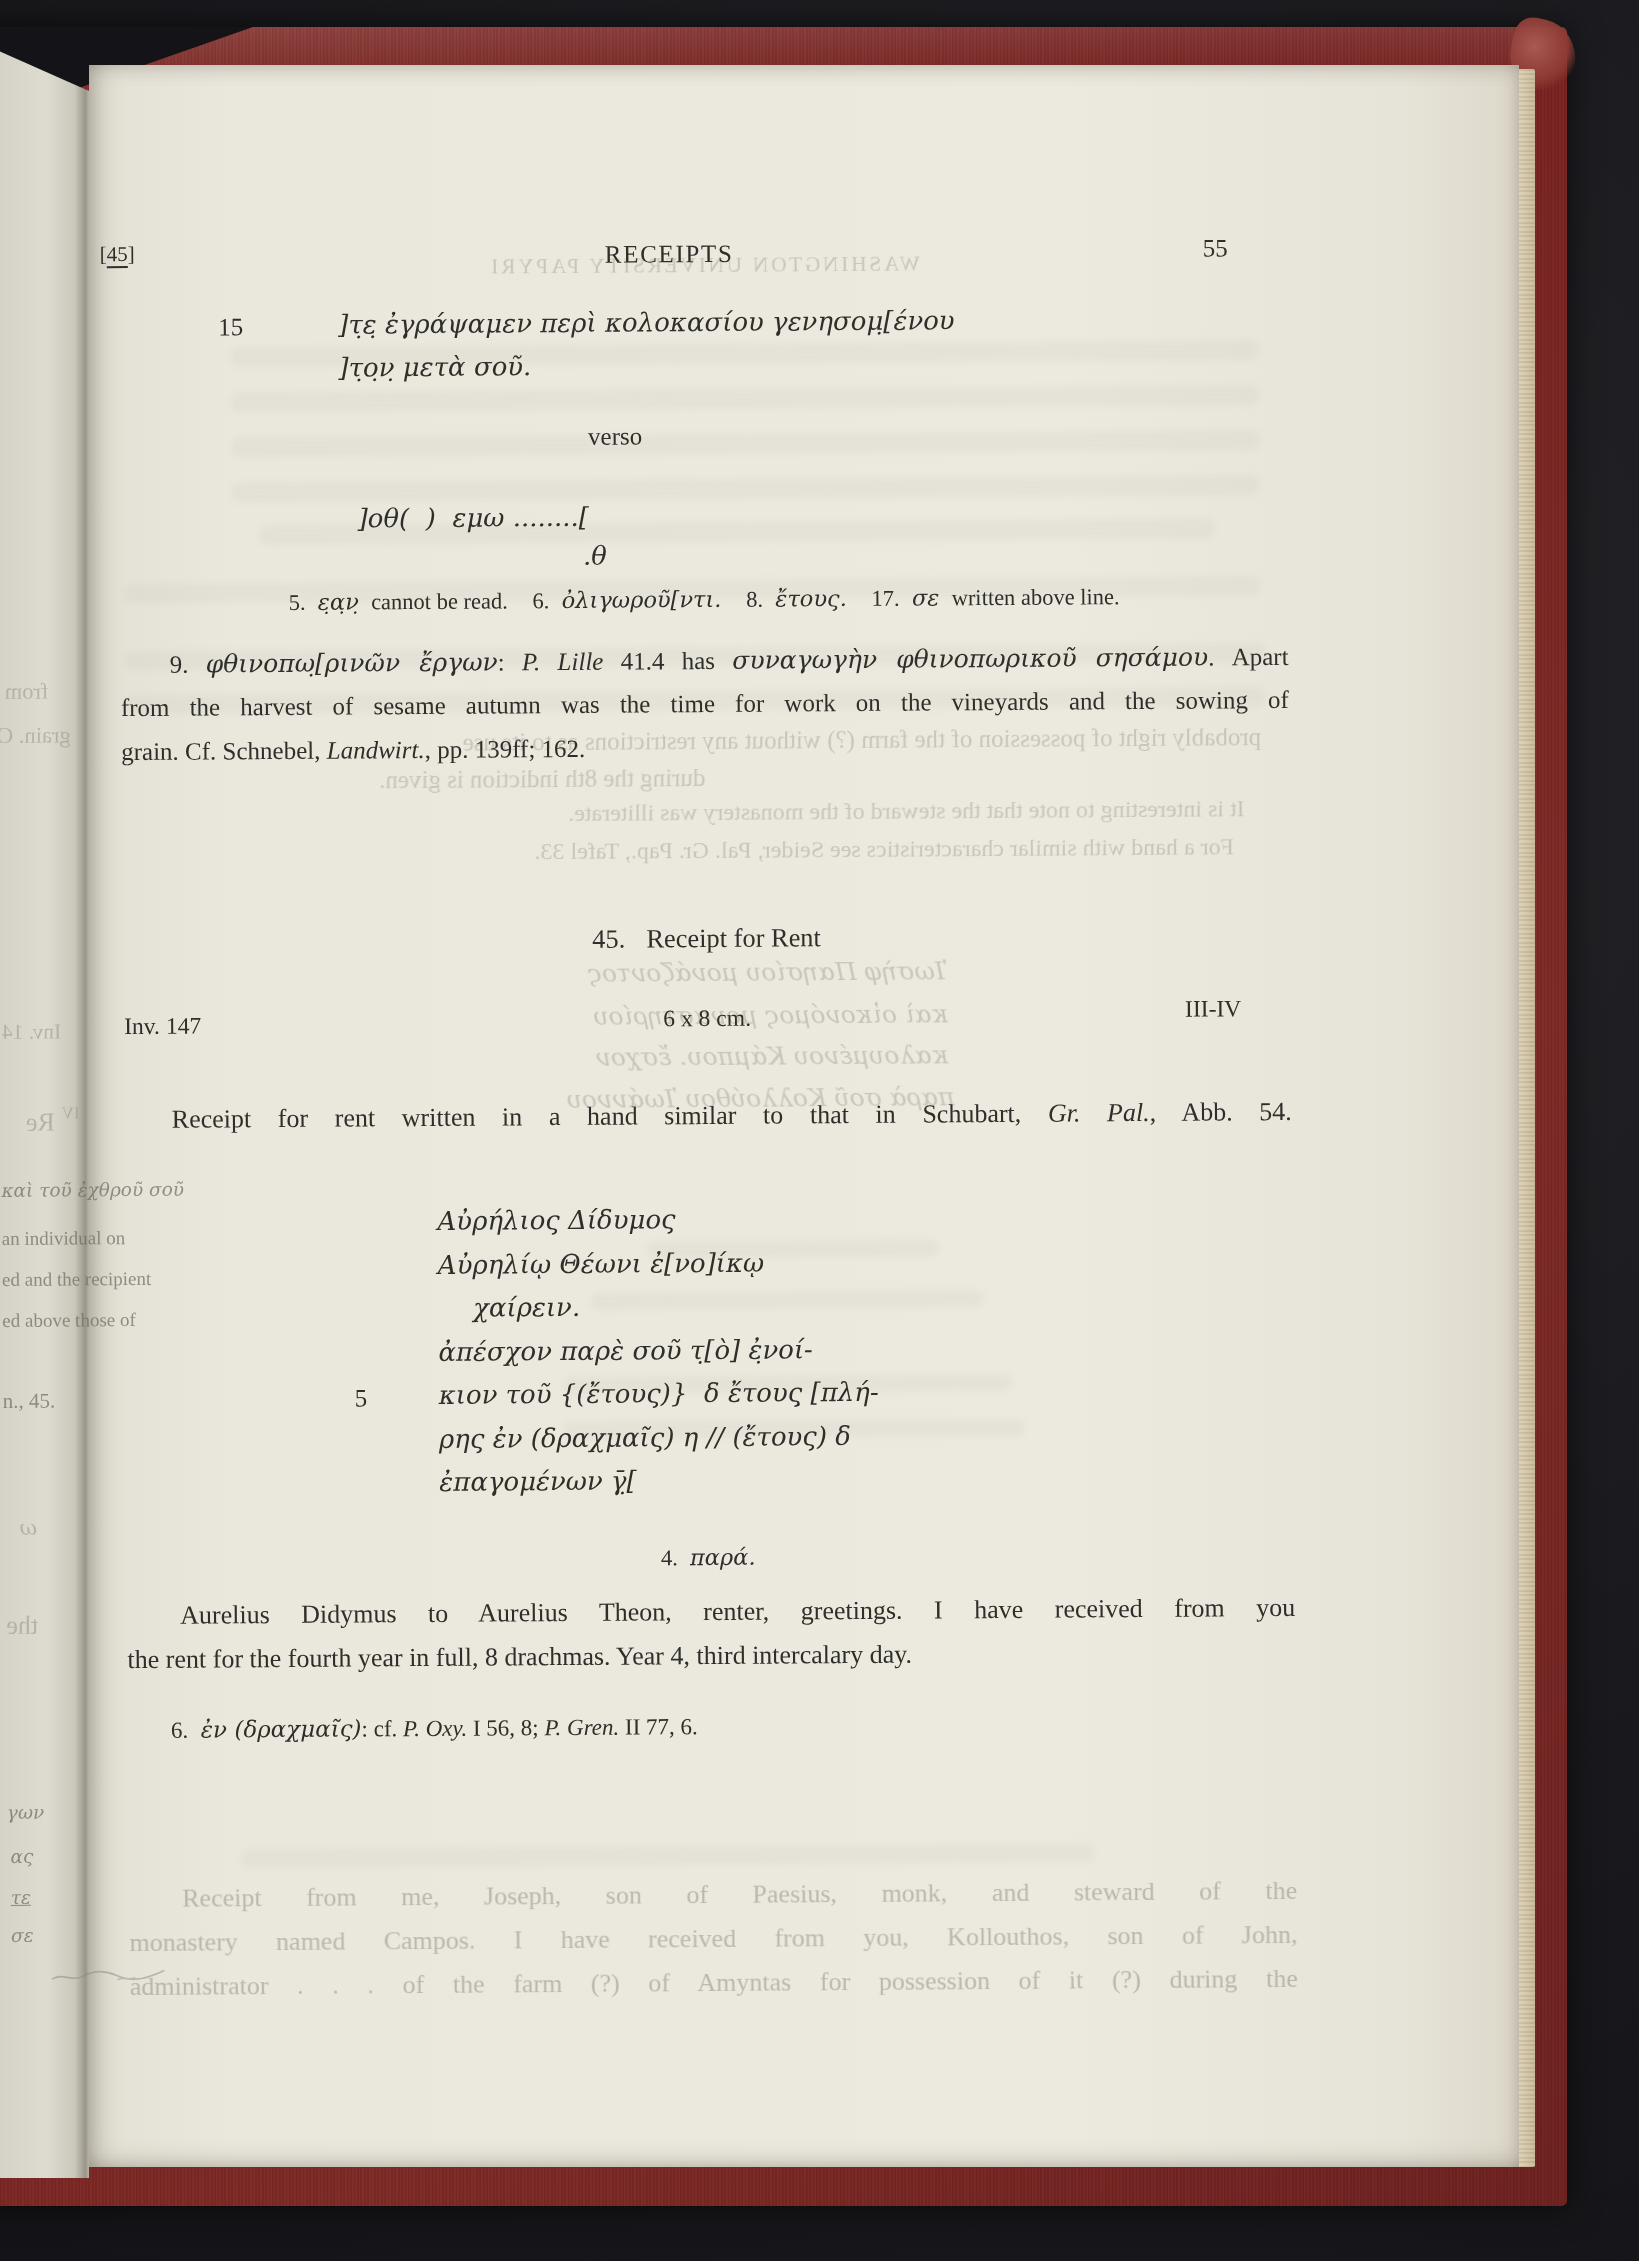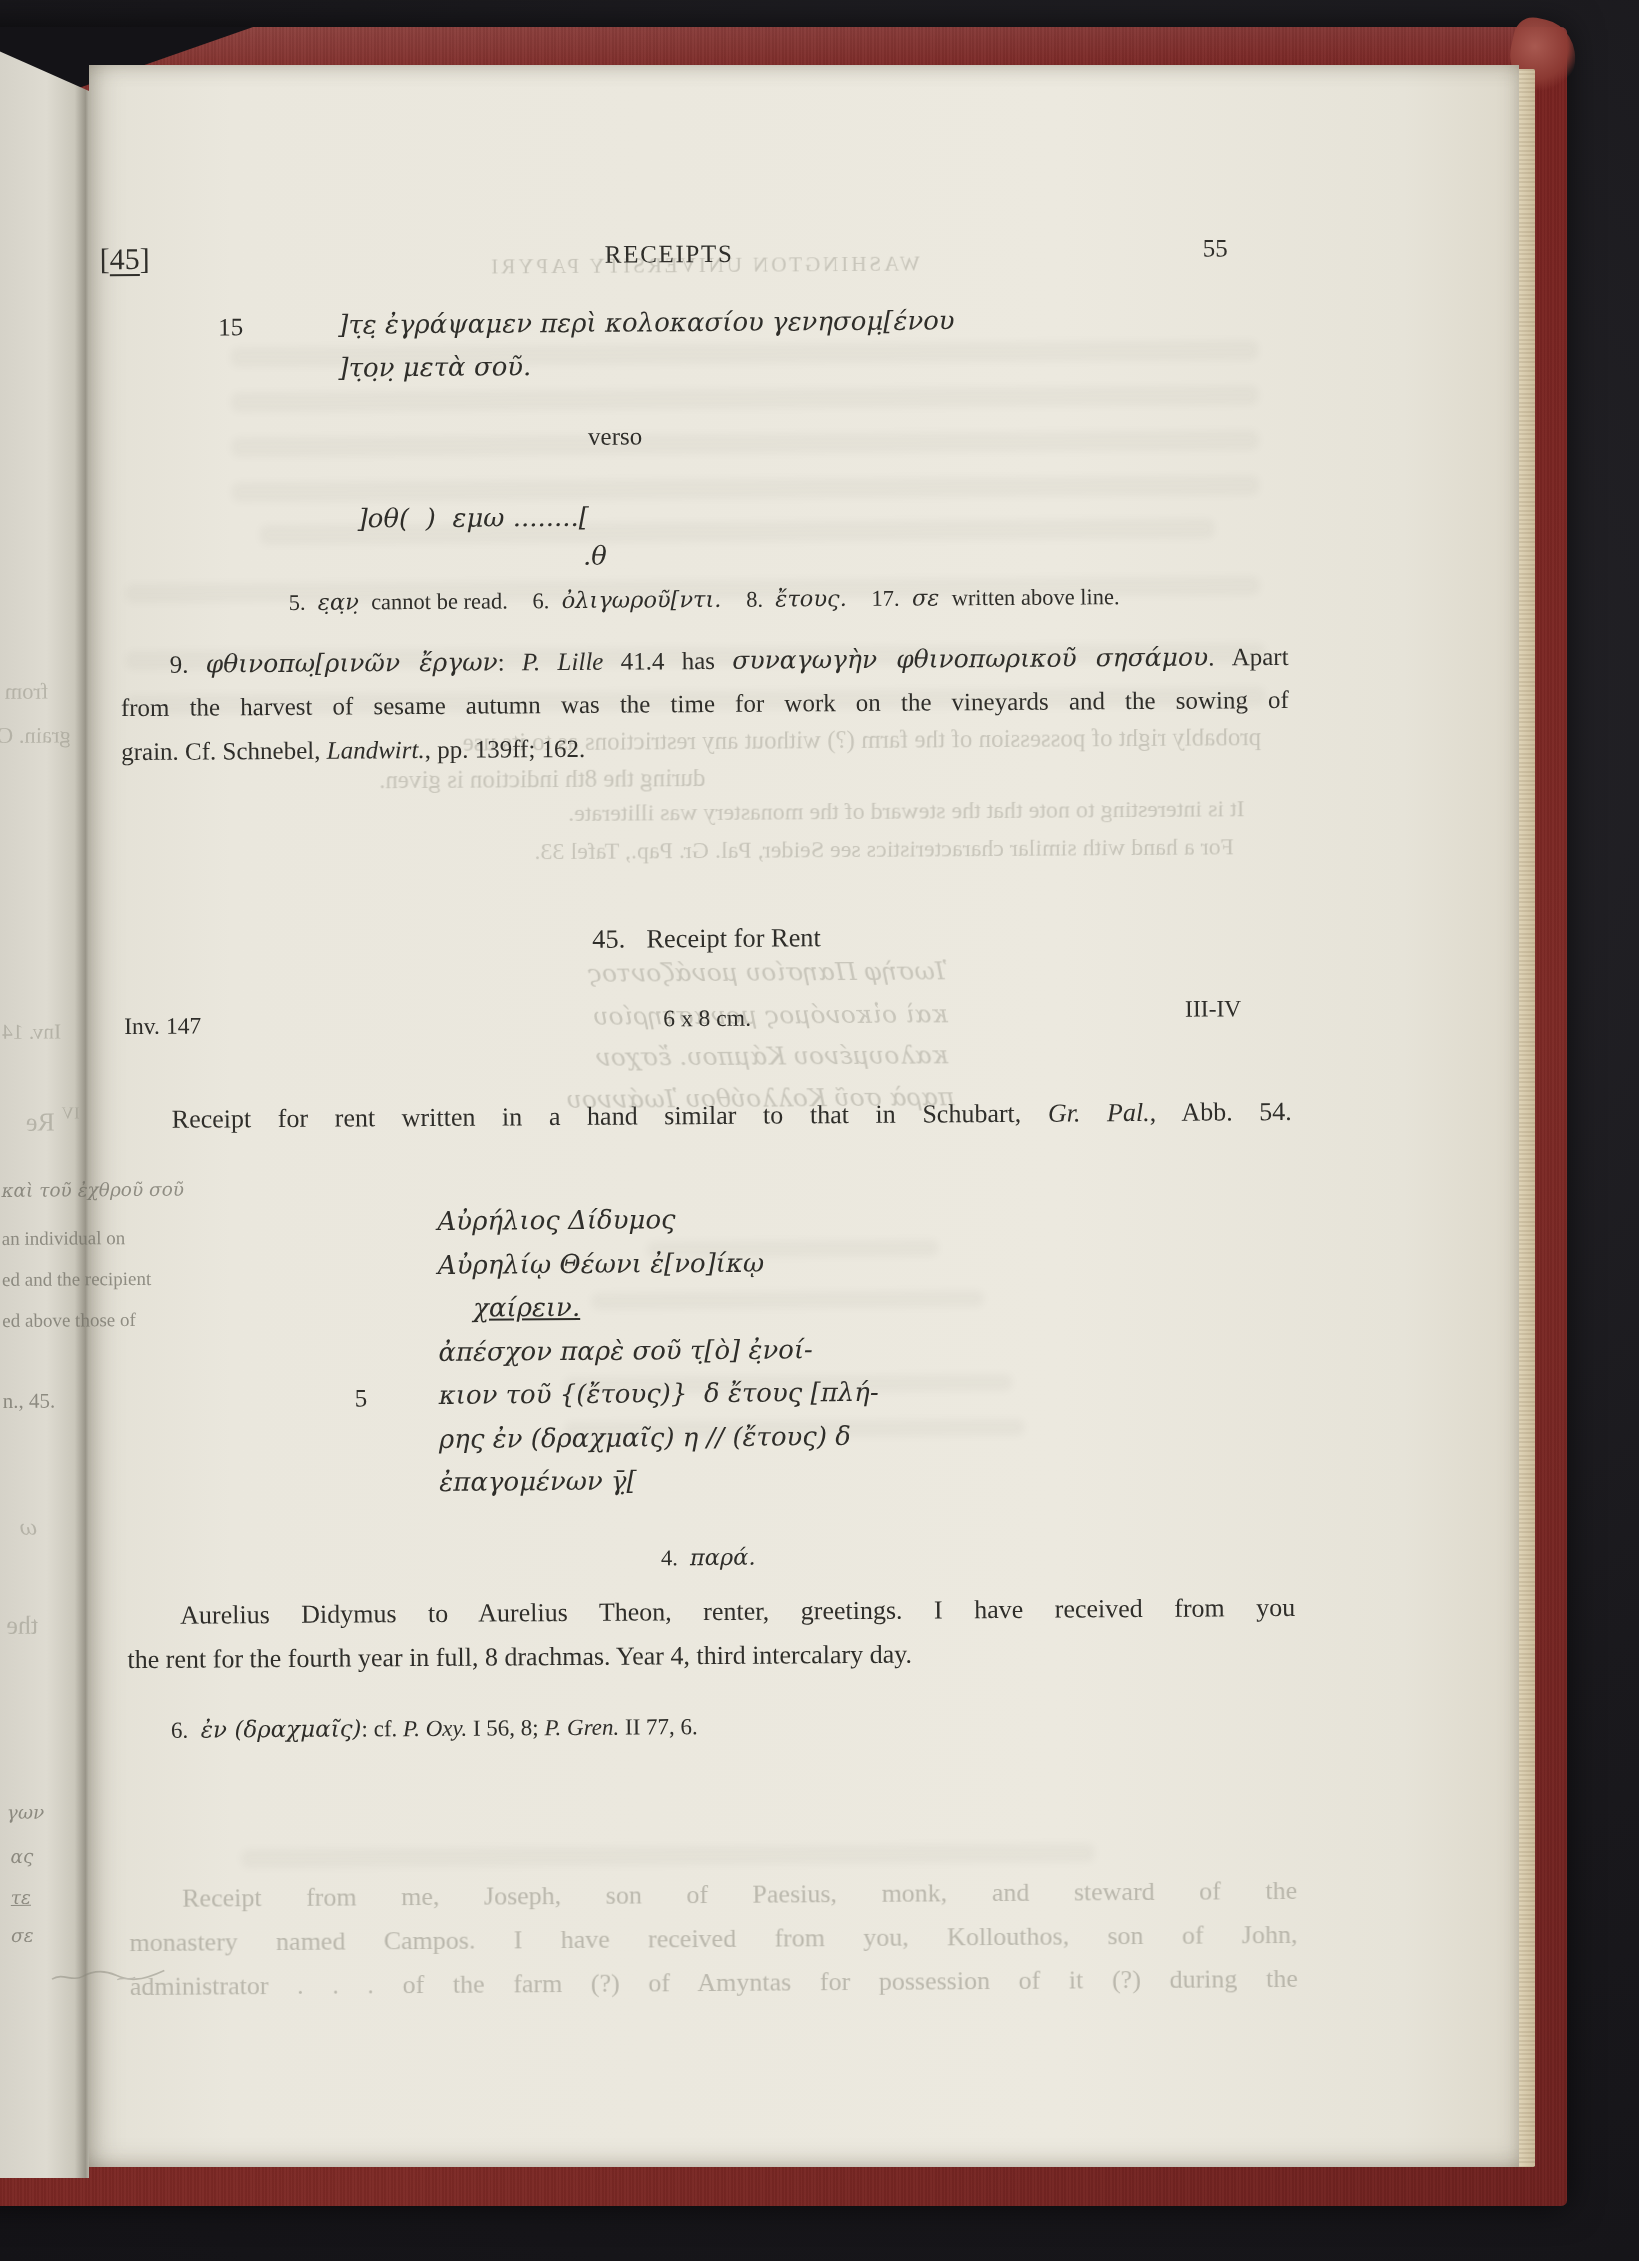--- a/index.html
+++ b/index.html
@@ -123,21 +123,21 @@
       <div class="sfrag" style="left: 1.1px; top: 1305px; font-size: 19px;">ed above those of</div>
       <div class="sfrag" style="left: 1.1px; top: 1384px; font-size: 21px;">n., 45.</div>
       <div class="sfrag mir grk" style="left: 17px; top: 1510px; font-size: 21.3px;">ω</div>
       <div class="sfrag mir" style="left: 3.4px; top: 1606px; font-size: 26px;">the</div>
       <div class="sfrag grk" style="left: 2.2px; top: 1797px; font-size: 18.5px;">γων</div>
       <div class="sfrag grk" style="left: 5.6px; top: 1841px; font-size: 18.5px;">ας</div>
       <div class="sfrag grk" style="left: 5.6px; top: 1882px; font-size: 18.5px; text-decoration: underline;">τε</div>
       <div class="sfrag grk" style="left: 5.6px; top: 1920px; font-size: 18.5px;">σε</div>
     </div>
 
-  <div class="abs" style="left:106px;top:238px;font-size:30px;"><span>[</span><span class="u">45</span><span>]</span></div>
+  <div class="abs" style="left:106px;top:238px;font-size:21px;"><span>[</span><span class="u">45</span><span>]</span></div>
   <div class="abs" style="left:611px;top:240px;font-size:25px;letter-spacing:1.7px;">RECEIPTS</div>
   <div class="abs" style="left:1209px;top:238px;font-size:25px;">55</div>
 
   <div class="abs rom" style="left:224px;top:310px;font-size:25px;">15</div>
   <div class="abs grk fline" style="left:344px;top:307px;font-size:26px;">]τ̣ε̣ ἐγράψαμεν περὶ κολοκασίου γενησομ̣[ένου</div>
   <div class="abs grk fline" style="left:344px;top:350px;font-size:26px;">]τ̣ο̣ν̣ μετὰ σοῦ.</div>
   <div class="abs rom" style="left:593px;top:422px;font-size:25px;">verso</div>
   <div class="abs grk fline" style="left:362px;top:501px;font-size:26px;">]οθ(  )  εμω ........[</div>
   <div class="abs grk fline" style="left:587px;top:540px;font-size:26px;">.θ</div>
 
@@ -171,21 +171,21 @@
   <div class="abs rom center" style="left:124px;top:1005px;width:1168px;font-size:23.6px;">6 x 8 cm.</div>
   <div class="abs rom" style="left:1186px;top:999px;font-size:23.6px;">III-IV</div>
 
   <div class="abs just" style="left:124px;top:1101px;width:1168px;font-size:26px;text-indent:48px;">
     <span class="rom">Receipt for rent written in a hand similar to that in Schubart, </span><span class="rom ital">Gr. Pal.</span><span class="rom">, Abb. 54.</span>
   </div>
 
   <div class="abs rom" style="left:353px;top:1382px;font-size:25px;">5</div>
   <div class="abs grk gline" style="left:437px;top:1204px;font-size:26px;">Αὐρήλιος Δίδυμος</div>
   <div class="abs grk gline" style="left:437px;top:1248px;font-size:26px;">Αὐρηλίῳ Θέωνι ἐ[νο]ίκῳ</div>
-  <div class="abs grk gline" style="left:472px;top:1291px;font-size:26px;text-decoration:underline;">χαίρειν.</div>
+  <div class="abs grk gline" style="left:472px;top:1291px;font-size:26px;">χαίρειν.</div>
   <div class="abs grk gline" style="left:437px;top:1335px;font-size:26px;">ἀπέσχον παρὲ σοῦ τ̣[ὸ] ἐ̣νοί-</div>
   <div class="abs grk gline" style="left:437px;top:1378px;font-size:26px;">κιον τοῦ {(ἔτους)}  δ ἔτους̣ [πλή-</div>
   <div class="abs grk gline" style="left:437px;top:1422px;font-size:26px;">ρης ἐν (δραχμαῖς) η // (ἔτους) δ</div>
   <div class="abs grk gline" style="left:437px;top:1465px;font-size:26px;">ἐπαγομένων γ̣̄[</div>
 
   <div class="abs" style="left:658px;top:1544px;font-size:22.5px;">
     <span class="rom">4.</span>
     <span class="grk gapS">παρά.</span>
   </div>
 

